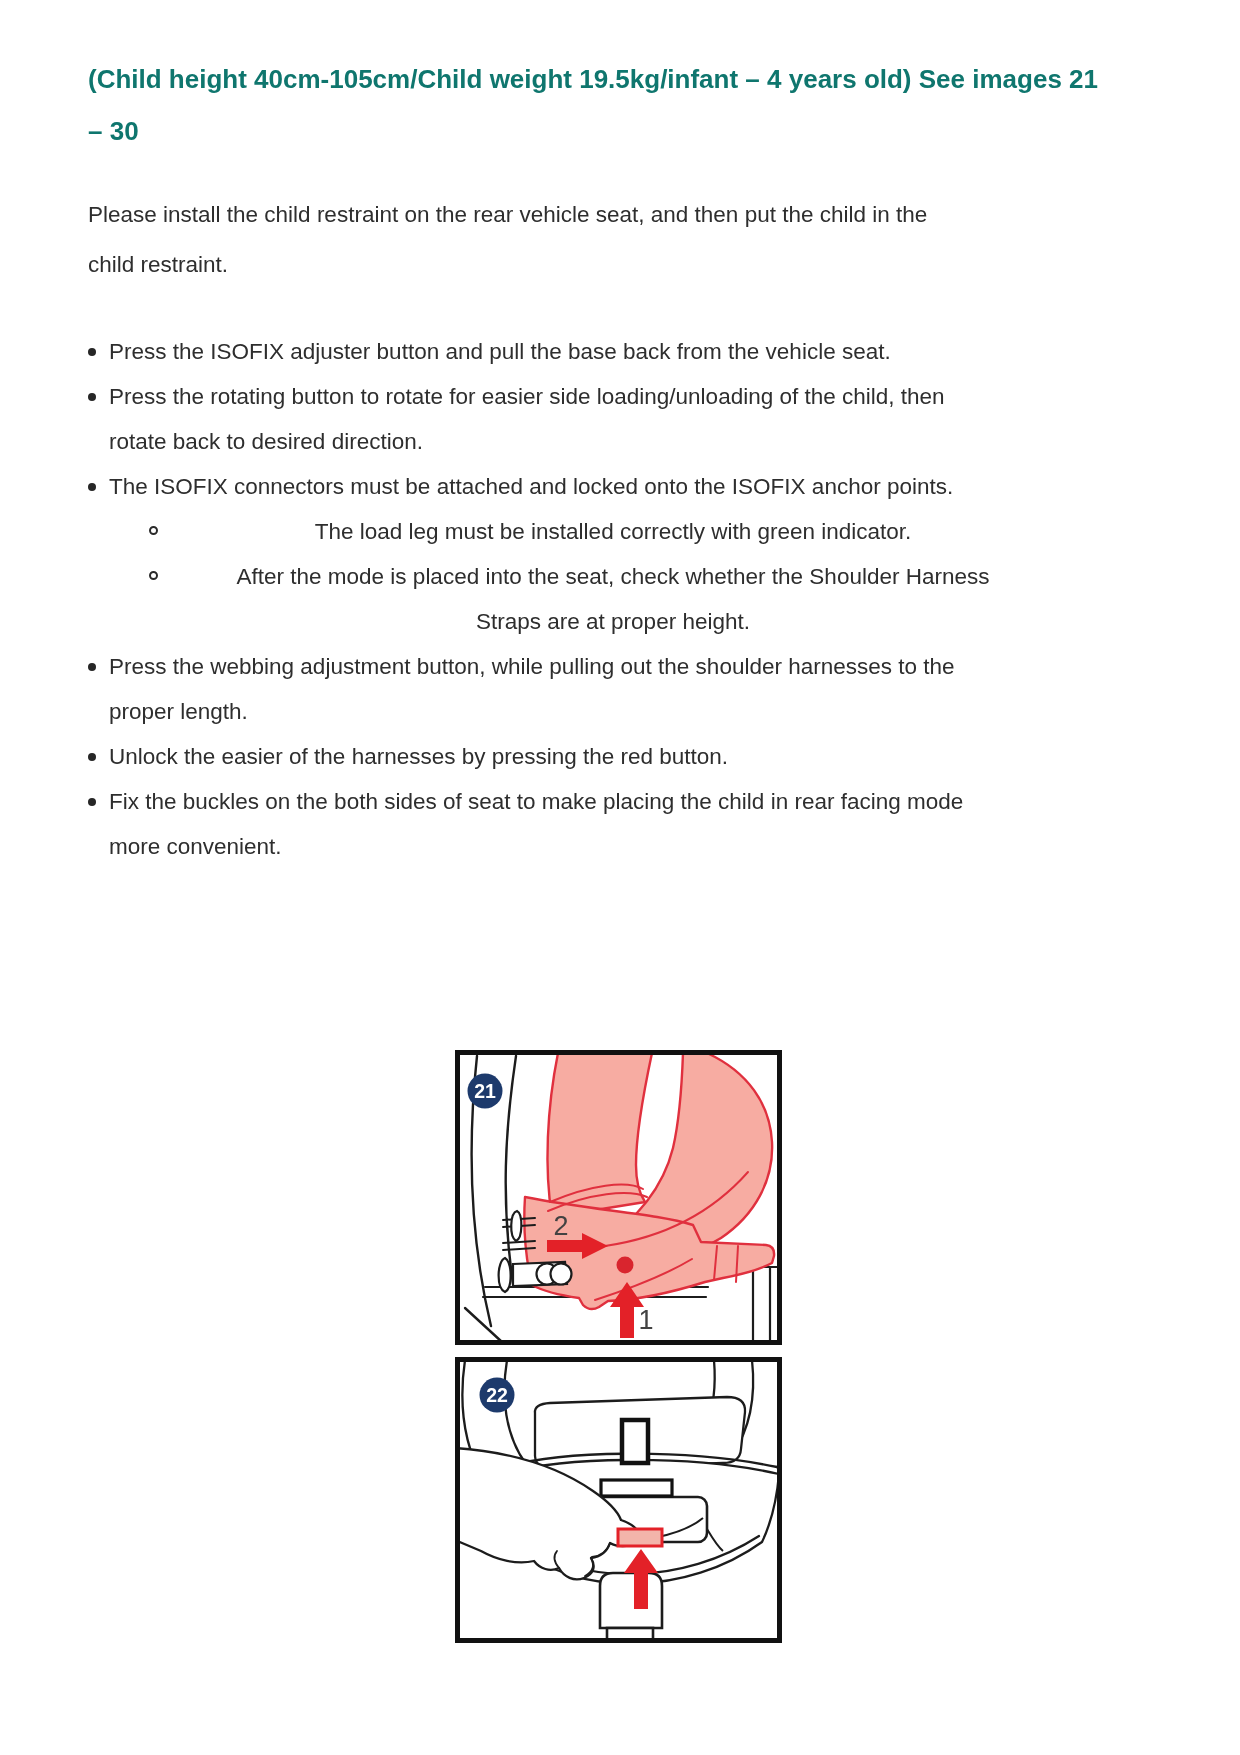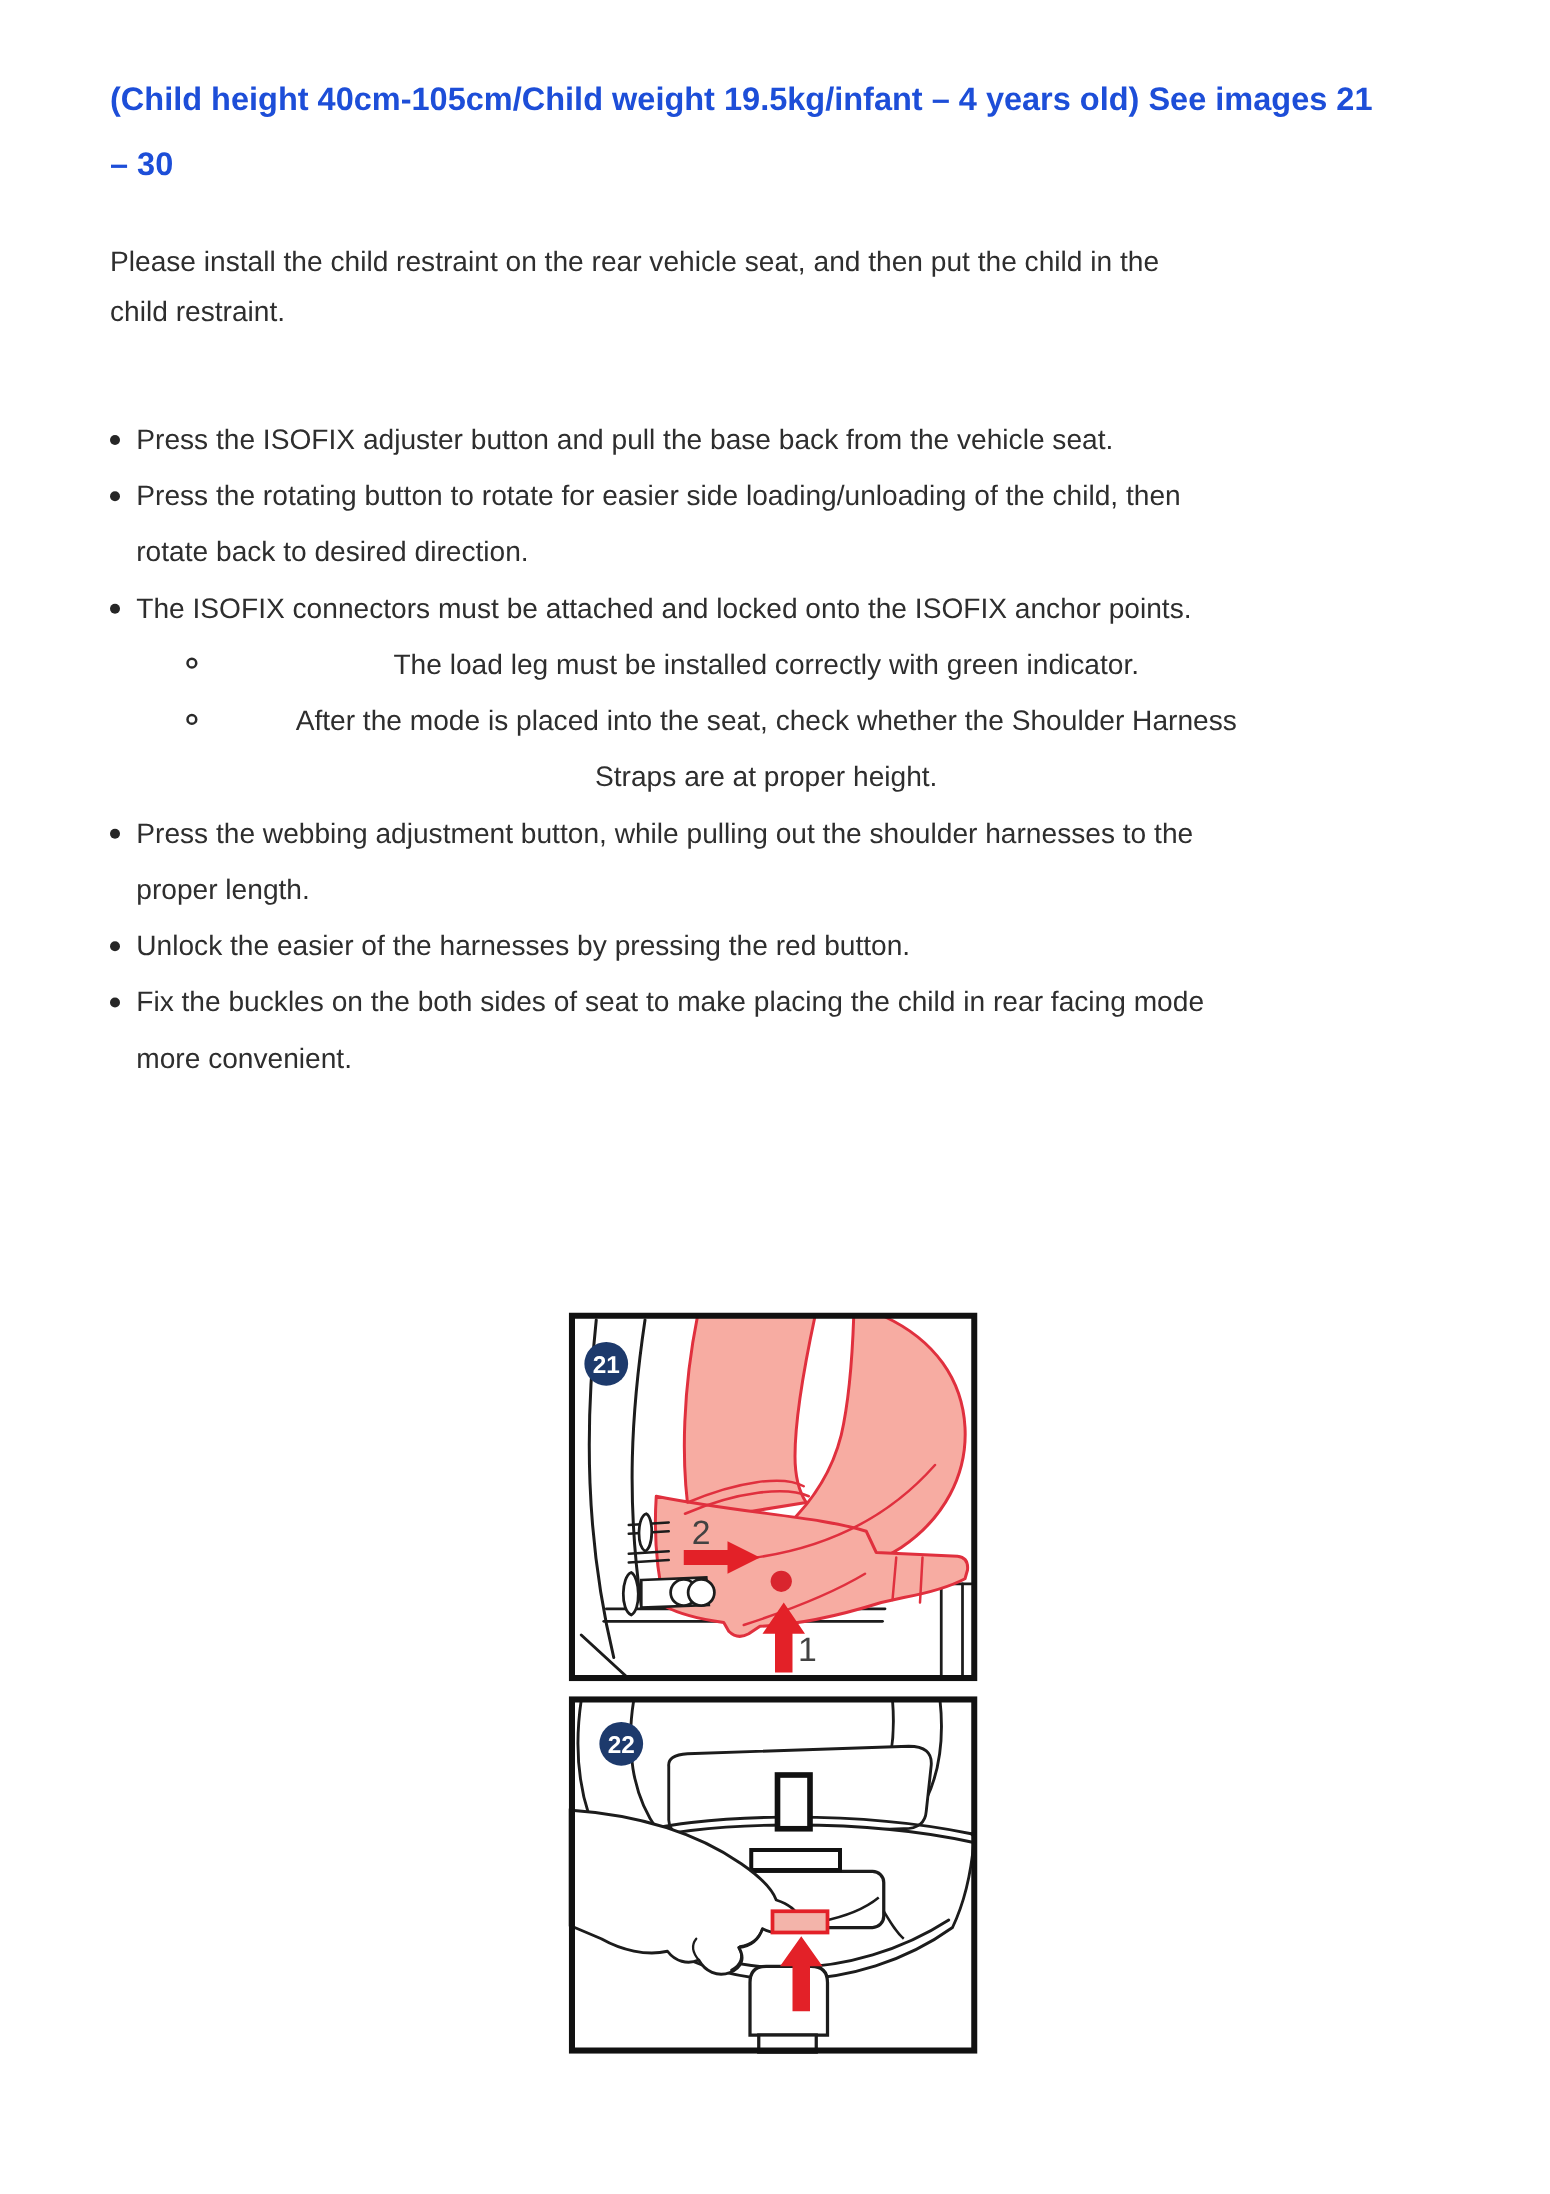--- a/index.html
+++ b/index.html
@@ -12,29 +12,29 @@
     color:#2e2e2e;
     overflow:hidden;
   }
   .heading{
     position:absolute;
     left:88px; top:53px;
     width:1140px;
     font-size:26px;
     font-weight:bold;
     line-height:52px;
-    color:#1d4ed8;
+    color:#0f766e;
     white-space:pre-wrap;
   }
   .intro{
     position:absolute;
     left:88px; top:190px;
     width:1110px;
     font-size:22.5px;
-    line-height:40px;
+    line-height:50px;
     white-space:pre-wrap;
   }
   ul.bullets{
     position:absolute;
     left:84px; top:329px;
     width:1120px;
     margin:0; padding:0;
     list-style:none;
     font-size:22.5px;
     line-height:45px;

